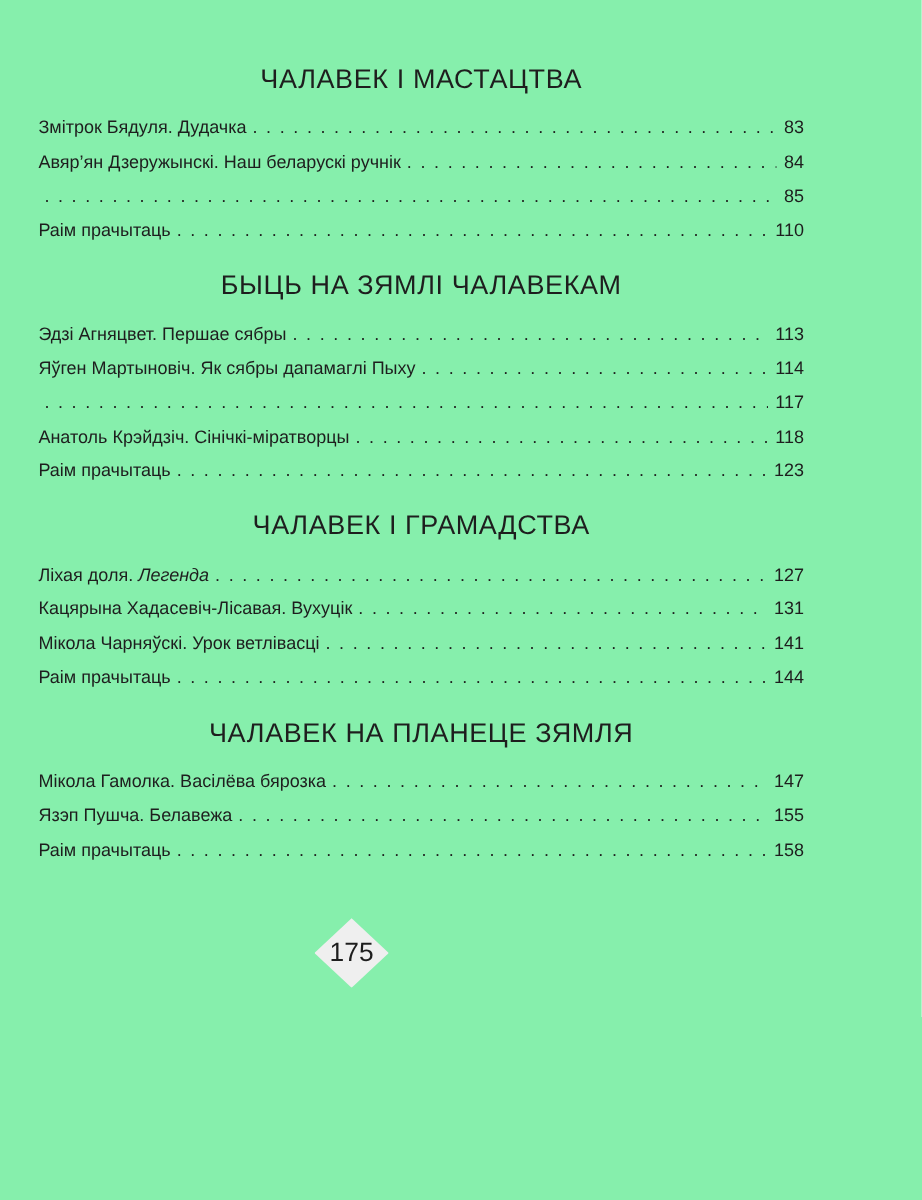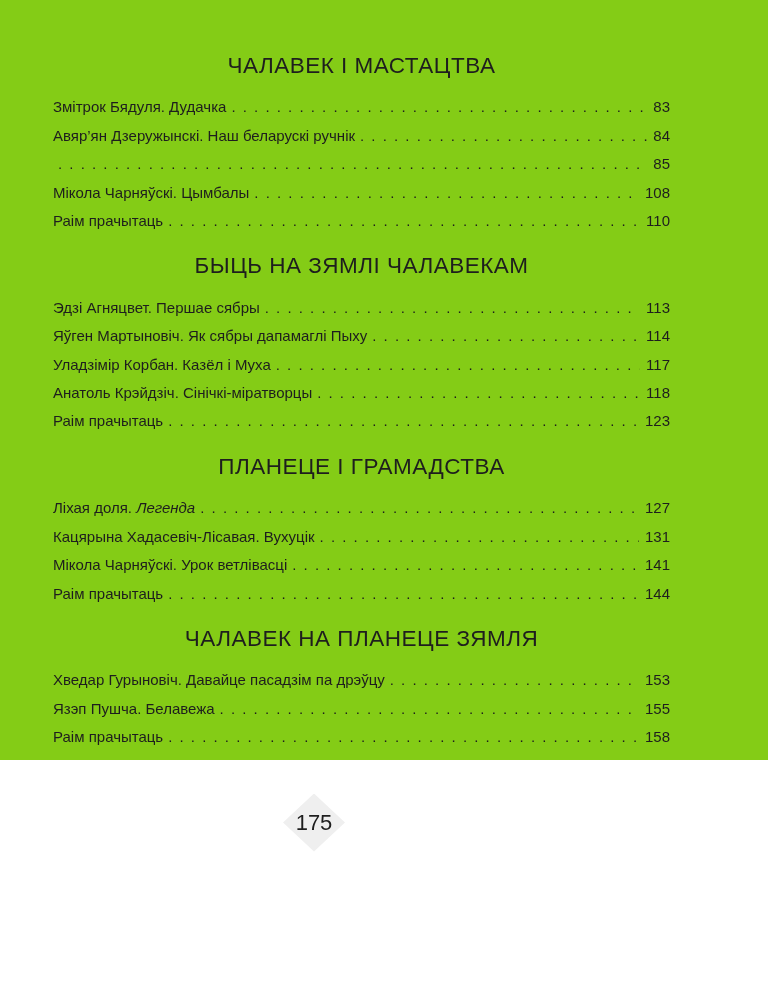--- a/index.html
+++ b/index.html
@@ -6,23 +6,23 @@
   html, body { background: #ffffff; }
   body {
     width: 768px;
     height: 1000px;
     overflow: hidden;
     font-family: "Liberation Sans", "DejaVu Sans", sans-serif;
     color: #1e1e1e;
   }
   .page {
     width: 768px;
-    height: 760px;
-    background: #84cc16;
-    padding: 52px 98px 0 53px; 
+    height: 1000px;
+    background: #86efac;
+    padding: 52px 98px 0 32px; 
   }
   .toc-section h2 {
     font-size: 22.5px;
     font-weight: 400;
     line-height: 28.4px;
     letter-spacing: 0.5px;
     text-align: center;
     white-space: nowrap;
   }
   .toc-section h2.first { margin-top: 0; }
@@ -95,25 +95,20 @@
         <li class="entry">
           <span class="entry-text">Авяр’ян Дзеружынскі. Наш беларускі ручнік</span>
           <span class="leader"></span>
           <span class="pagenum">84</span>
         </li>
         <li class="entry">
           <span class="leader"></span>
           <span class="pagenum">85</span>
         </li>
         <li class="entry">
-          <span class="entry-text">Мікола Чарняўскі. Цымбалы</span>
-          <span class="leader"></span>
-          <span class="pagenum">108</span>
-        </li>
-        <li class="entry">
           <span class="entry-text">Раім прачытаць</span>
           <span class="leader"></span>
           <span class="pagenum">110</span>
         </li>
       </ul>
   </section>
 
   <section class="toc-section">
     <h2>БЫЦЬ НА ЗЯМЛІ ЧАЛАВЕКАМ</h2>
     <ul class="entries">
@@ -121,39 +116,38 @@
           <span class="entry-text">Эдзі Агняцвет. Першае сябры</span>
           <span class="leader"></span>
           <span class="pagenum">113</span>
         </li>
         <li class="entry">
           <span class="entry-text">Яўген Мартыновіч. Як сябры дапамаглі Пыху</span>
           <span class="leader"></span>
           <span class="pagenum">114</span>
         </li>
         <li class="entry">
-          <span class="entry-text">Уладзімір Корбан. Казёл і Муха</span>
           <span class="leader"></span>
           <span class="pagenum">117</span>
         </li>
         <li class="entry">
           <span class="entry-text">Анатоль Крэйдзіч. Сінічкі-міратворцы</span>
           <span class="leader"></span>
           <span class="pagenum">118</span>
         </li>
         <li class="entry">
           <span class="entry-text">Раім прачытаць</span>
           <span class="leader"></span>
           <span class="pagenum">123</span>
         </li>
       </ul>
   </section>
 
   <section class="toc-section">
-    <h2>ПЛАНЕЦЕ І ГРАМАДСТВА</h2>
+    <h2>ЧАЛАВЕК І ГРАМАДСТВА</h2>
     <ul class="entries">
         <li class="entry">
           <span class="entry-text">Ліхая доля. <i>Легенда</i></span>
           <span class="leader"></span>
           <span class="pagenum">127</span>
         </li>
         <li class="entry">
           <span class="entry-text">Кацярына Хадасевіч-Лісавая. Вухуцік</span>
           <span class="leader"></span>
           <span class="pagenum">131</span>
@@ -168,23 +162,23 @@
           <span class="leader"></span>
           <span class="pagenum">144</span>
         </li>
       </ul>
   </section>
 
   <section class="toc-section">
     <h2>ЧАЛАВЕК НА ПЛАНЕЦЕ ЗЯМЛЯ</h2>
     <ul class="entries">
         <li class="entry">
-          <span class="entry-text">Хведар Гурыновіч. Давайце пасадзім па дрэўцу</span>
+          <span class="entry-text">Мікола Гамолка. Васілёва бярозка</span>
           <span class="leader"></span>
-          <span class="pagenum">153</span>
+          <span class="pagenum">147</span>
         </li>
         <li class="entry">
           <span class="entry-text">Язэп Пушча. Белавежа</span>
           <span class="leader"></span>
           <span class="pagenum">155</span>
         </li>
         <li class="entry">
           <span class="entry-text">Раім прачытаць</span>
           <span class="leader"></span>
           <span class="pagenum">158</span>

